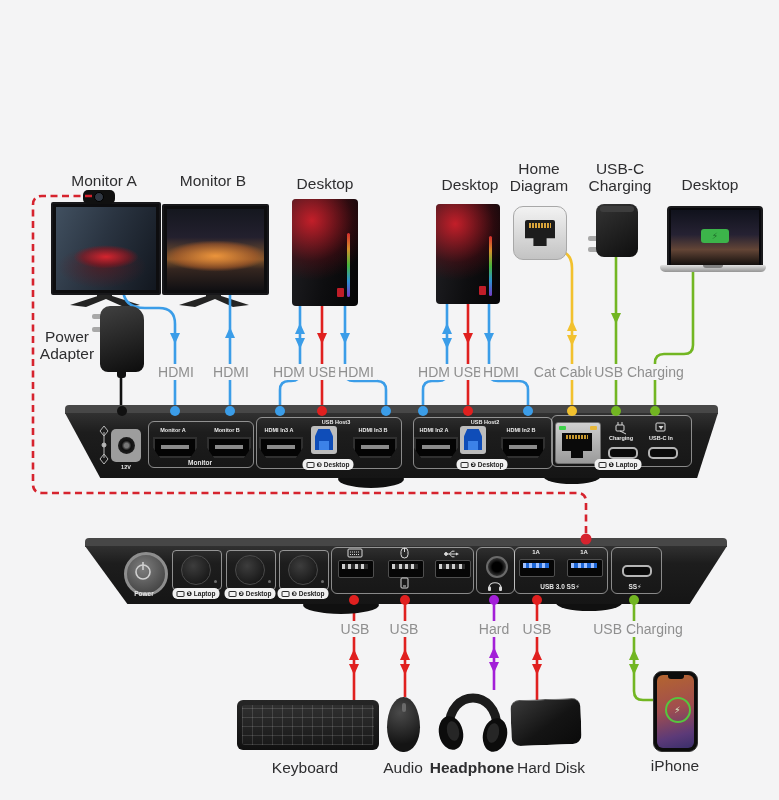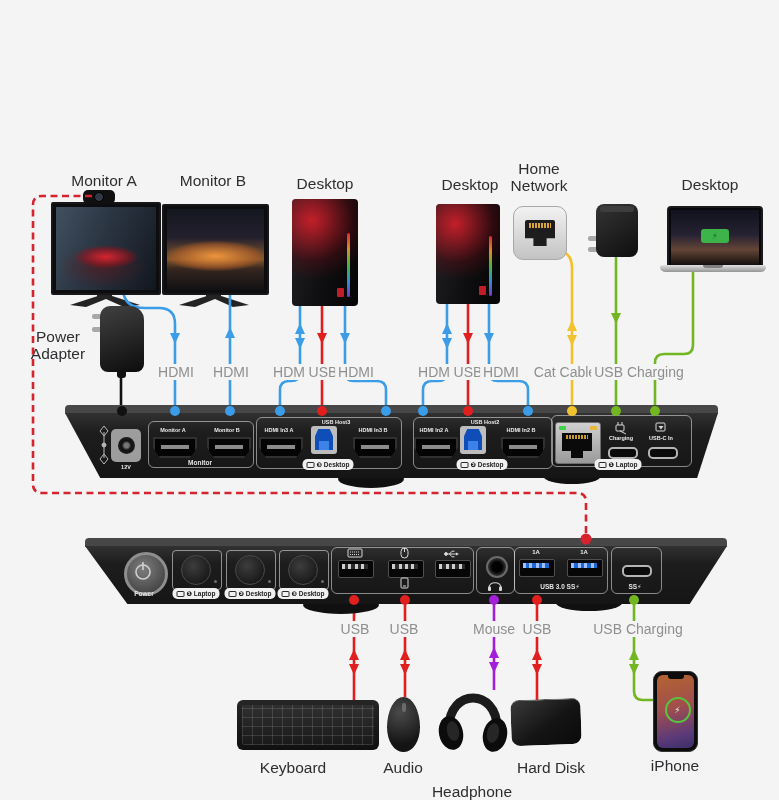--- a/index.html
+++ b/index.html
@@ -110,23 +110,24 @@
 </head>
 <body>
 
 <div class="canvas">
 
 
   <div class="a dlbl" style="left:104px;top:173px;">Monitor A</div>
   <div class="a dlbl" style="left:213px;top:173px;">Monitor B</div>
   <div class="a dlbl" style="left:325px;top:176px;">Desktop</div>
   <div class="a dlbl" style="left:470px;top:177px;">Desktop</div>
-  <div class="a dlbl" style="left:539px;top:161px;width:70px;">Home Network</div>
+  <div class="a dlbl" style="left:539px;top:161px;width:70px;">Home Diagram</div>
+  <div class="a dlbl" style="left:620px;top:161px;width:82px;">USB-C Charging</div>
   <div class="a dlbl" style="left:710px;top:177px;">Desktop</div>
-  <div class="a dlbl" style="left:58px;top:329px;width:76px;margin-left:-38px;transform:none;">Power Adapter</div>
+  <div class="a dlbl" style="left:67px;top:329px;width:76px;margin-left:-38px;transform:none;">Power Adapter</div>
 
   <div class="a webcam" style="left:83px;top:190px;width:32px;height:14px;">
       <span class="lens"></span>
     </div>
   <div class="a mon" style="left:51px;top:202px;width:106px;height:89px;">
       <div class="mscr mscrA"></div>
     </div>
   <div class="a mon" style="left:162px;top:204px;width:103px;height:87px;">
       <div class="mscr mscrB"></div>
     </div>
@@ -443,41 +444,41 @@
       <div class="t"></div>
     </div>
   <div class="a glabel" style="left:560px;top:583px;">USB 3.0 SS⚡</div>
 
   <div class="a gbox" style="left:611px;top:547px;width:49px;height:45px;"></div>
   <div class="a pill" style="left:622px;top:565px;width:26px;height:8px;"></div>
   <div class="a glabel" style="left:635px;top:583px;">SS⚡</div>
 
   <div class="a clabel" style="left:355px;top:621px;">USB</div>
   <div class="a clabel" style="left:404px;top:621px;">USB</div>
-  <div class="a clabel" style="left:494px;top:621px;">Mouse</div>
+  <div class="a clabel" style="left:494px;top:621px;">Hard</div>
   <div class="a clabel" style="left:537px;top:621px;">USB</div>
   <div class="a clabel" style="left:638px;top:621px;">USB Charging</div>
 
   <div class="a kb" style="left:237px;top:700px;width:142px;height:50px;">
       <div class="keys"></div>
     </div>
   <div class="a mouse" style="left:387px;top:697px;width:33px;height:55px;">
       <div class="wheel"></div>
     </div>
   <div class="a hdd" style="left:511px;top:699px;width:70px;height:45px;"></div>
   <div class="a phone" style="left:653px;top:671px;width:43px;height:79px;">
     <div class="pscr">
       <div class="notch"></div>
       <div class="pring">⚡</div>
     </div>
   </div>
 
-  <div class="a dlbl" style="left:293px;top:760px;text-align:right;">Keyboard</div>
+  <div class="a dlbl" style="left:305px;top:760px;text-align:right;">Keyboard</div>
   <div class="a dlbl" style="left:403px;top:760px;">Audio</div>
-  <div class="a dlbl" style="left:472px;top:784px;">Headphone</div>
+  <div class="a dlbl" style="left:472px;top:760px;font-weight:bold;">Headphone</div>
   <div class="a dlbl" style="left:551px;top:760px;">Hard Disk</div>
   <div class="a dlbl" style="left:675px;top:758px;">iPhone</div>
 
   <svg class="layer" id="over" width="779" height="800">
     <path d="M92,196 H42 Q33,196 33,205 V484 Q33,493 42,493 H577 Q586,493 586,502 V533" fill="none" stroke="#d6232e" stroke-width="2.6" stroke-dasharray="7 4.5"></path>
     <g>
       <circle cx="122" cy="411" r="5" fill="#111"></circle>
       <circle cx="175" cy="411" r="5" fill="#3b9de8"></circle>
       <circle cx="230" cy="411" r="5" fill="#3b9de8"></circle>
       <circle cx="280" cy="411" r="5" fill="#3b9de8"></circle>

